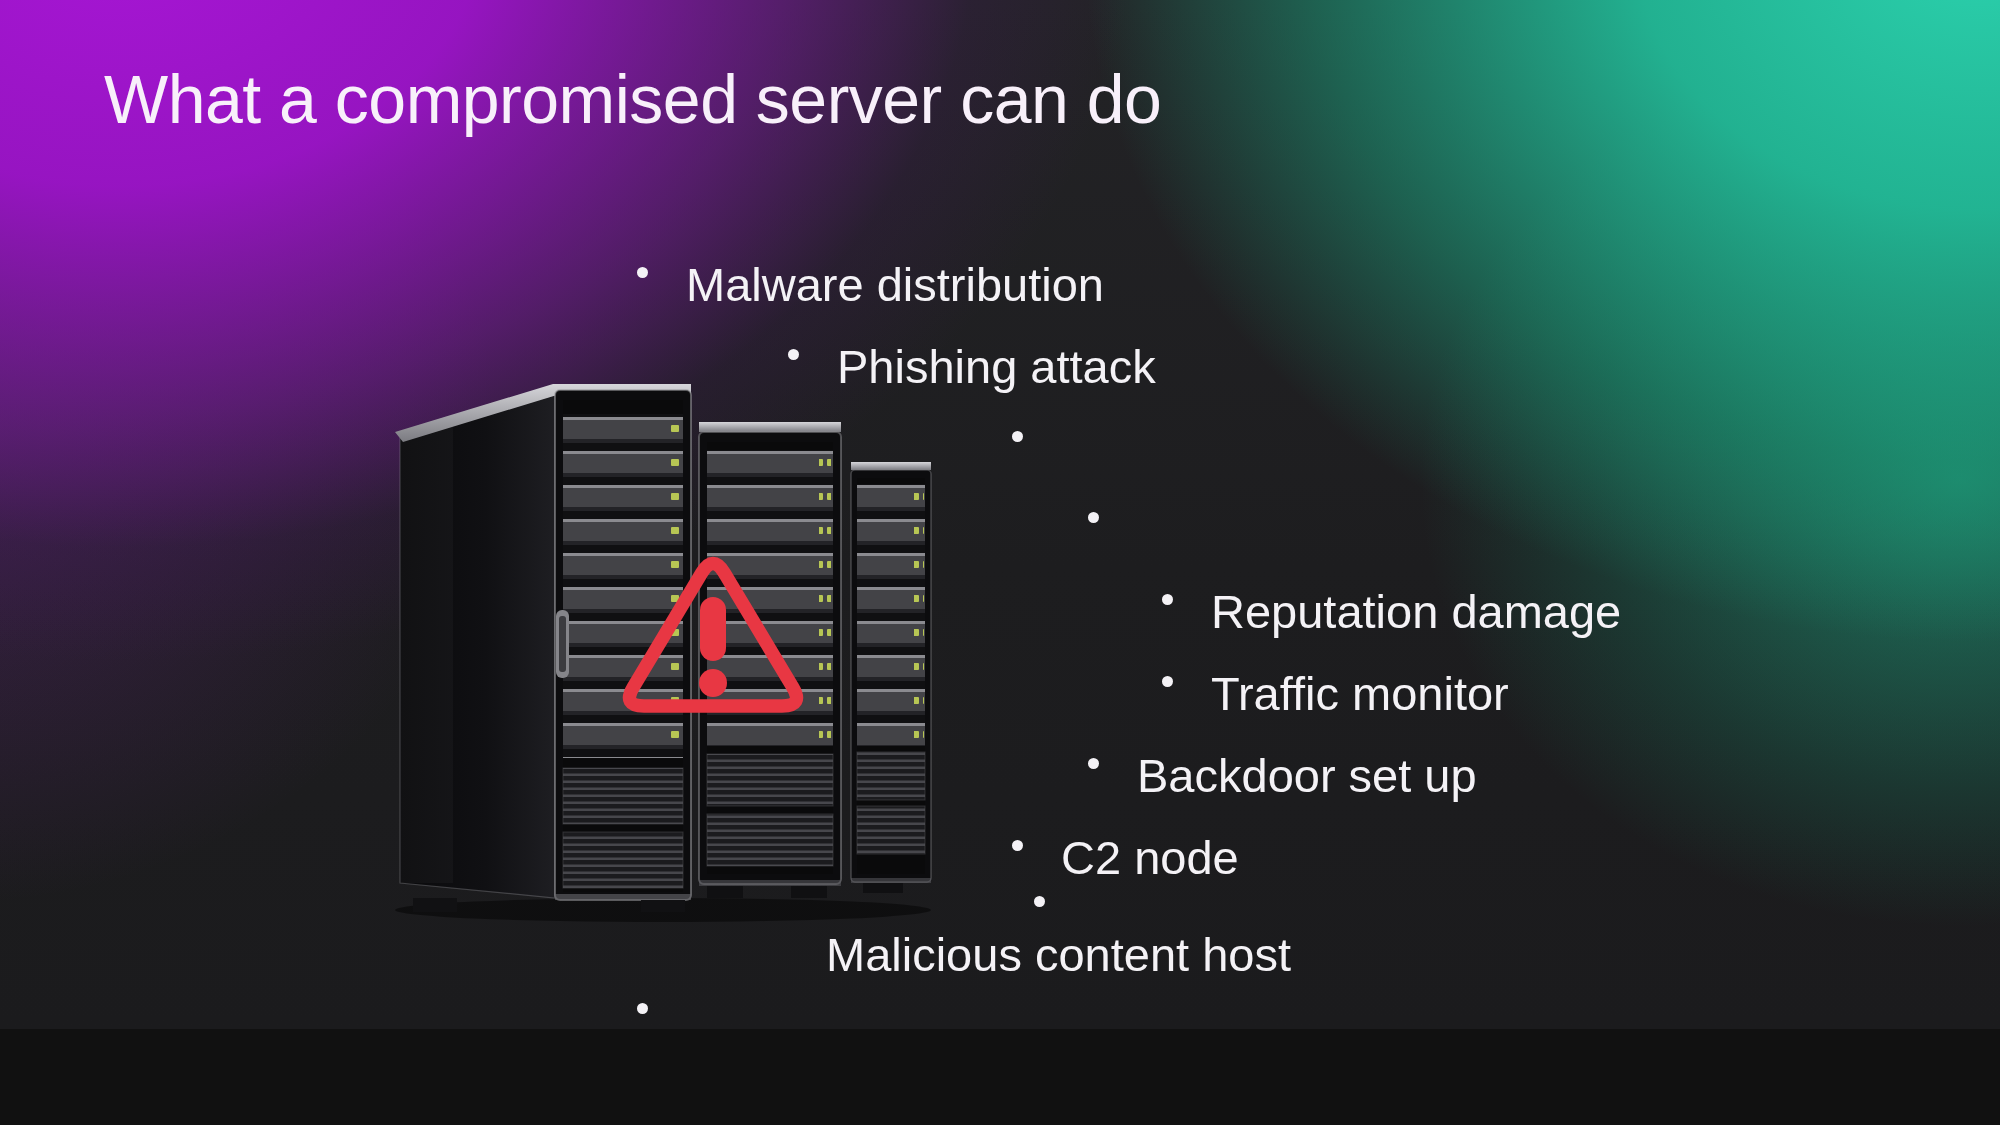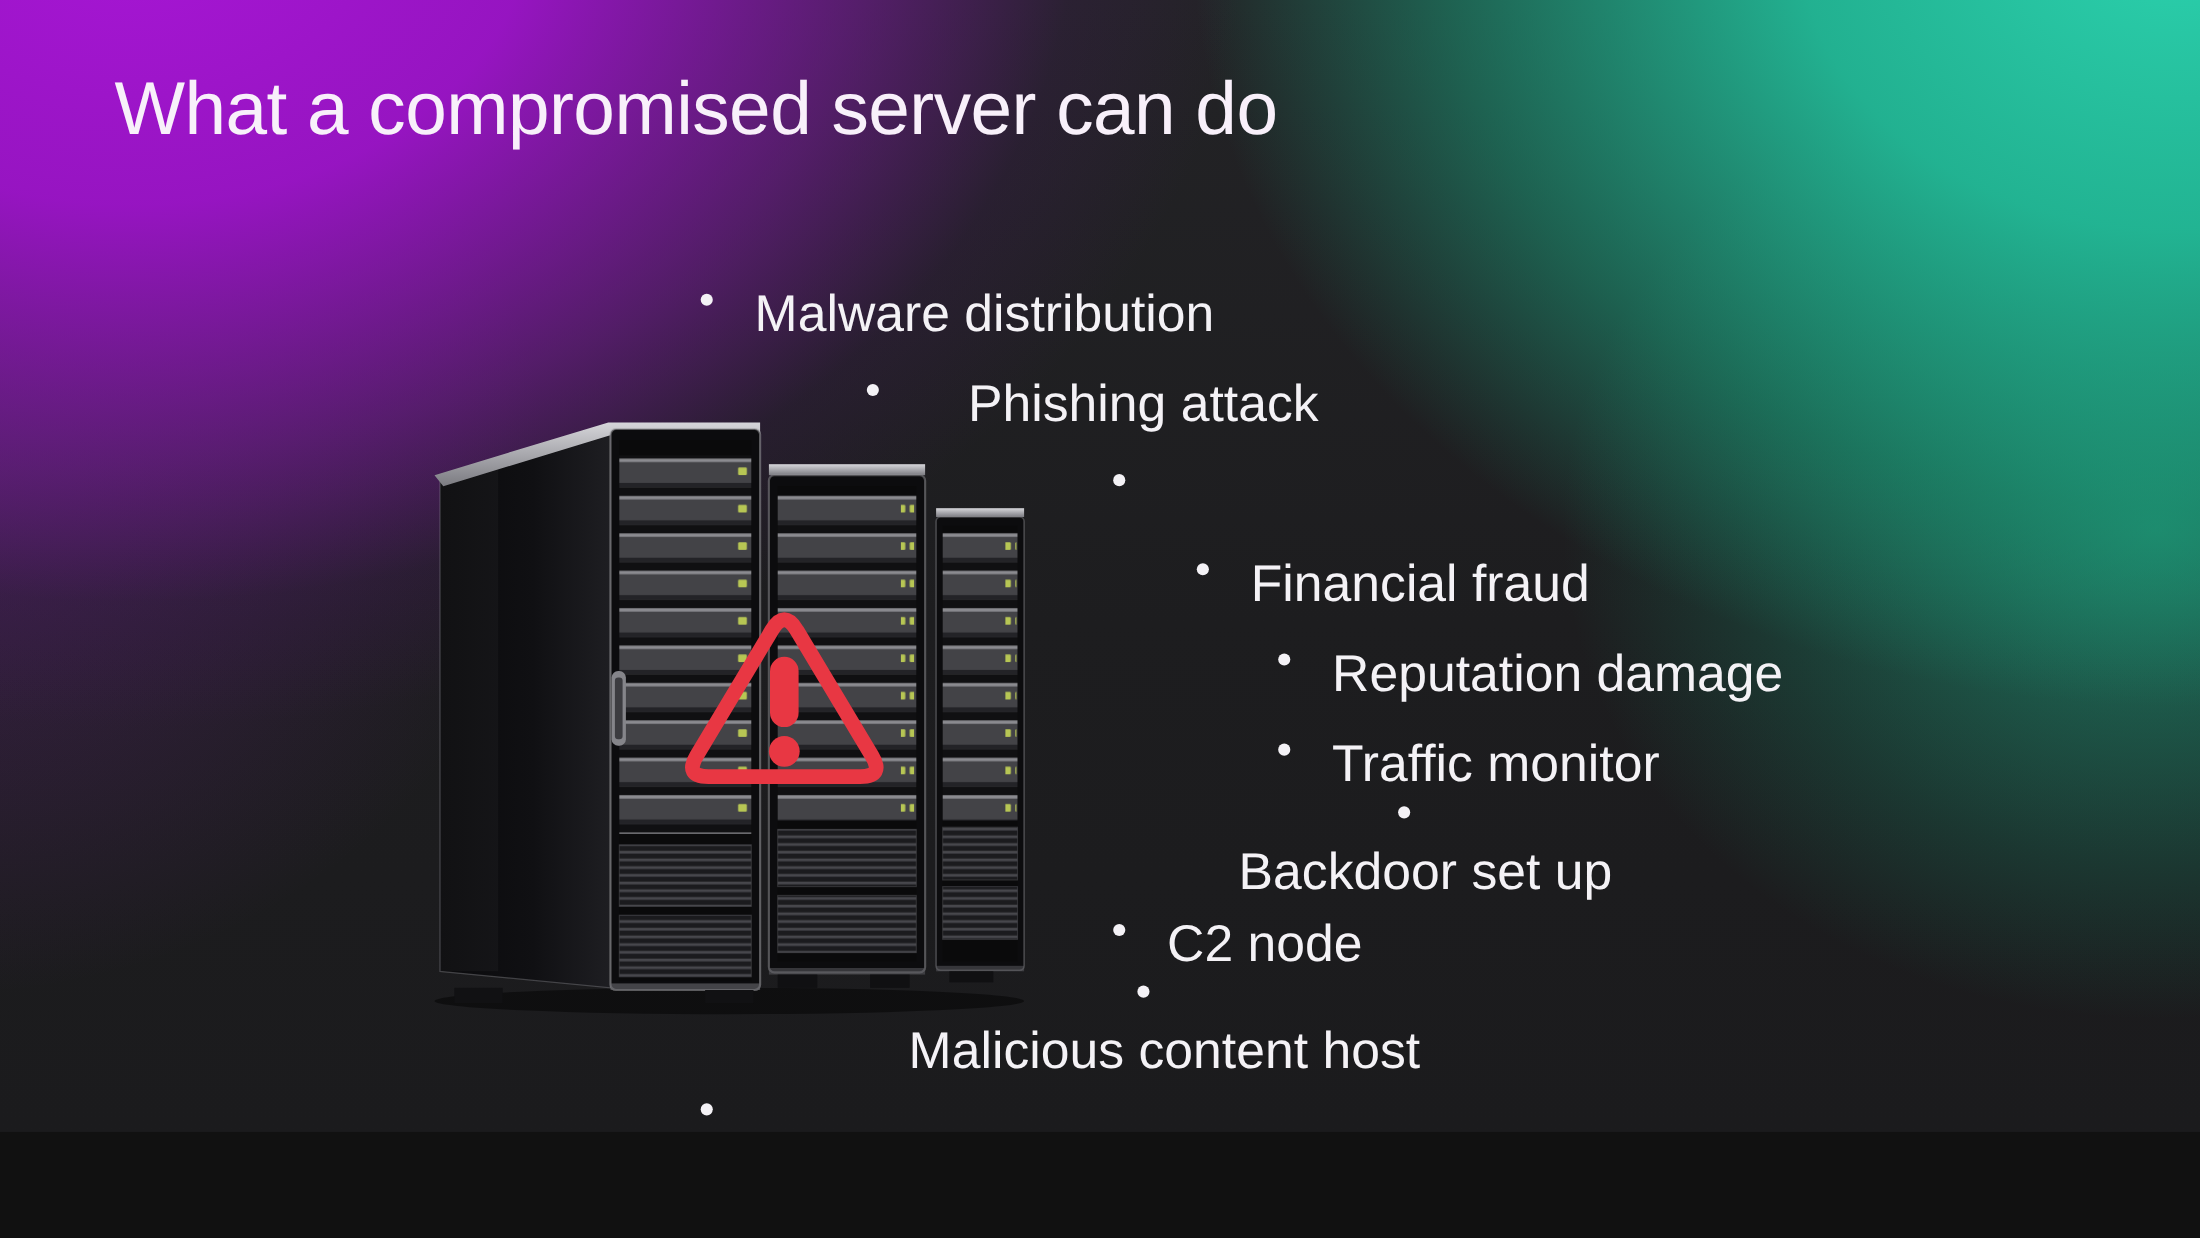--- a/index.html
+++ b/index.html
@@ -165,40 +165,39 @@
       <rect x="100" y="57" width="26" height="64" rx="13" fill="#e83743"></rect>
       <circle cx="113" cy="143" r="14" fill="#e83743"></circle>
     </svg>
   </div>
 
   <ul class="bullets">
     <li class="bullet" style="left:637px; top:242px;">
       <span class="dot"></span>
       <span class="label">Malware distribution</span>
     </li>
-    <li class="bullet" style="left:788px; top:324px;gap:43px;">
+    <li class="bullet" style="left:788px; top:324px;">
       <span class="dot"></span>
       <span class="label">Phishing attack</span>
     </li>
     <li class="bullet" style="left:1012px; top:406px;">
       <span class="dot"></span>
     </li>
     <li class="bullet" style="left:1088px; top:487px;">
       <span class="dot"></span>
-      <span class="label">Financial fraud</span>
     </li>
     <li class="bullet" style="left:1162px; top:569px;justify-content:flex-end;">
       <span class="dot"></span>
       <span class="label">Reputation damage</span>
     </li>
     <li class="bullet" style="left:1162px; top:651px;">
       <span class="dot"></span>
       <span class="label">Traffic monitor</span>
     </li>
-    <li class="bullet" style="left:1088px; top:733px;flex-direction:column;">
+    <li class="bullet" style="left:1088px; top:733px;">
       <span class="dot"></span>
       <span class="label">Backdoor set up</span>
     </li>
     <li class="bullet" style="left:1012px; top:815px;">
       <span class="dot"></span>
       <span class="label">C2 node</span>
     </li>
     <li class="bullet" style="left:788px; top:896px;flex-direction:column;">
       <span class="dot"></span>
       <span class="label">Malicious content host</span>

